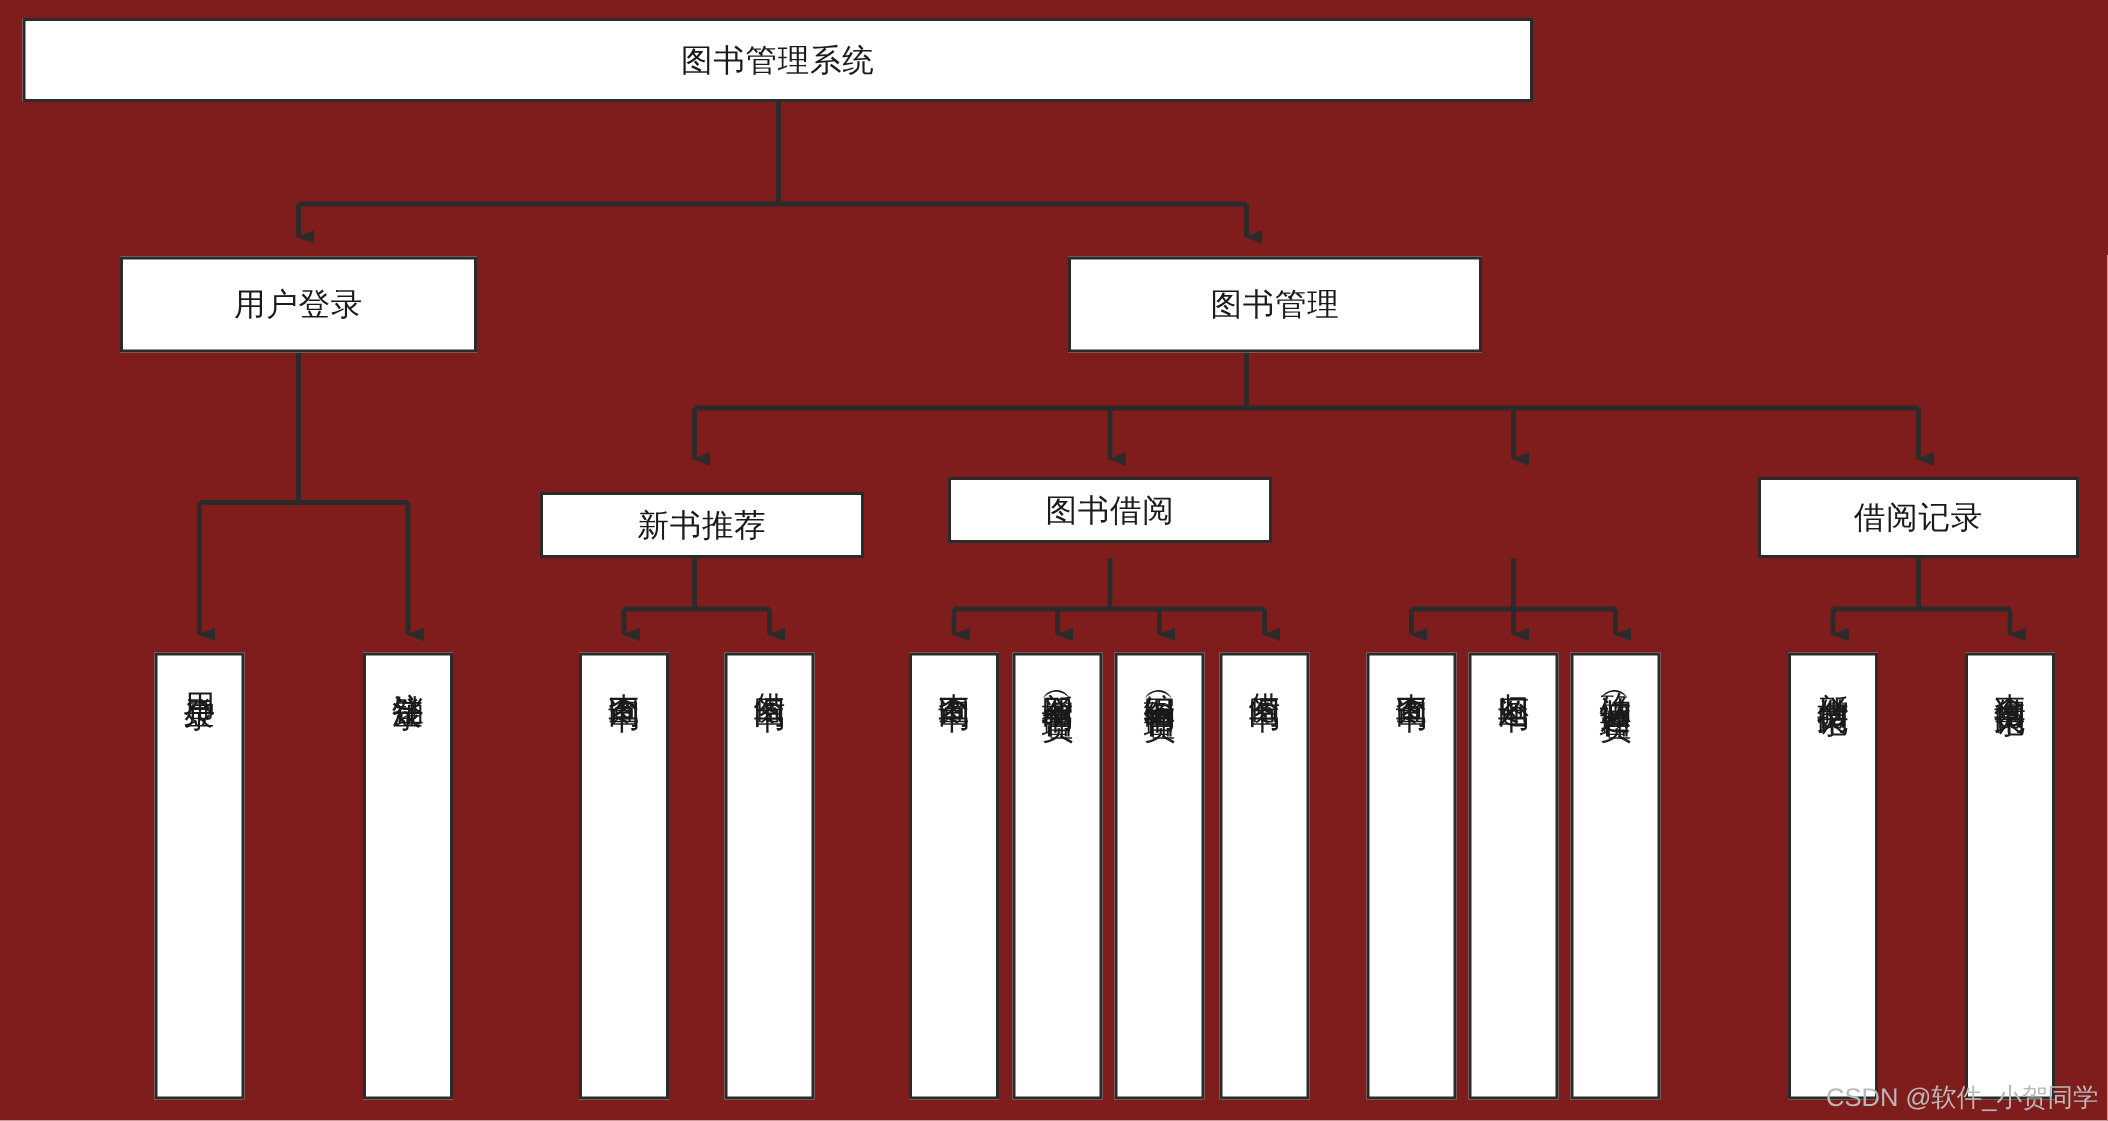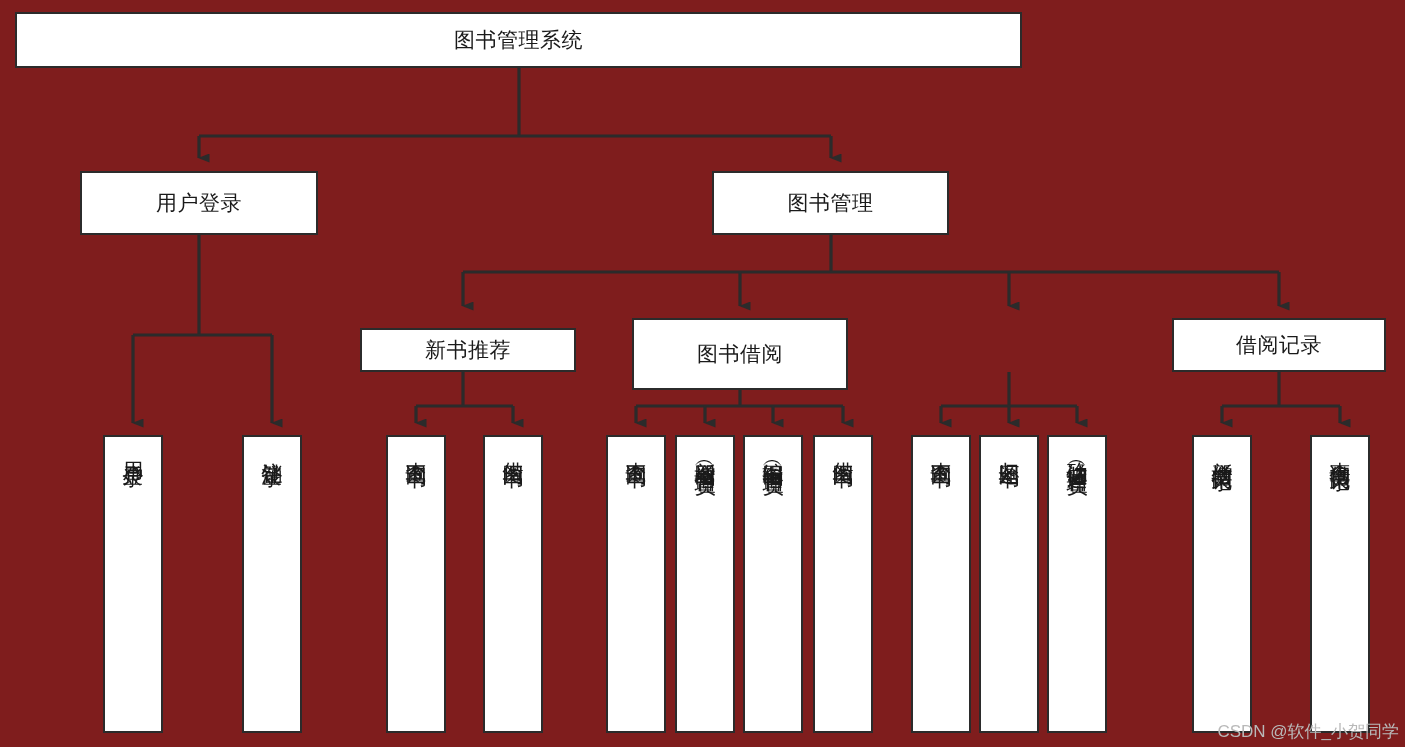--- a/index.html
+++ b/index.html
@@ -124,28 +124,28 @@
     </g>
   </svg>
 
   <div class="node horizontal" style="left:15px; top:12px; width:1007px; height:56px;">
     <span class="node-label">图书管理系统</span>
   </div>
 
   <div class="node horizontal" style="left:80px; top:171px; width:238px; height:64px;">
     <span class="node-label">用户登录</span>
   </div>
-  <div class="node horizontal" style="left:712px; top:171px; width:237px; height:64px;">
+  <div class="node horizontal" style="left:712px; top:171px; width:276px; height:64px;">
     <span class="node-label">图书管理</span>
   </div>
 
   <div class="node horizontal" style="left:360px; top:328px; width:216px; height:44px;">
     <span class="node-label">新书推荐</span>
   </div>
-  <div class="node horizontal" style="left:632px; top:318px; width:216px; height:72px;">
+  <div class="node horizontal" style="left:632px; top:318px; width:216px; height:44px;">
     <span class="node-label">图书借阅</span>
   </div>
   <div class="node horizontal" style="left:1172px; top:318px; width:214px; height:54px;">
     <span class="node-label">借阅记录</span>
   </div>
 
   <div class="node vertical" style="left:103px; top:435px; width:60px; height:298px;">
     <span class="node-label">用户登录</span>
   </div>
   <div class="node vertical" style="left:242px; top:435px; width:60px; height:298px;">

